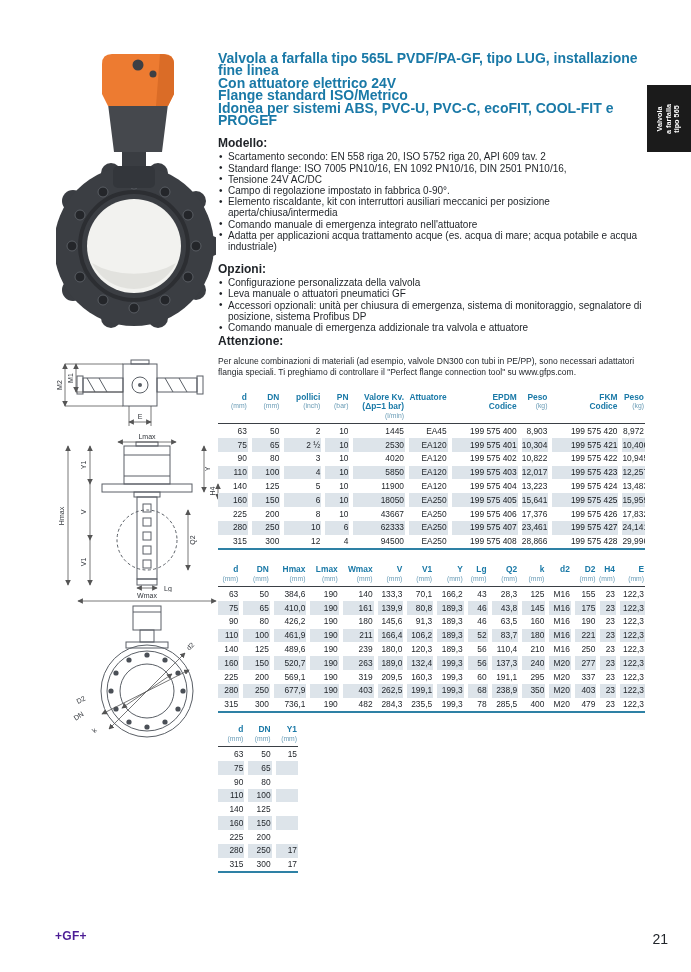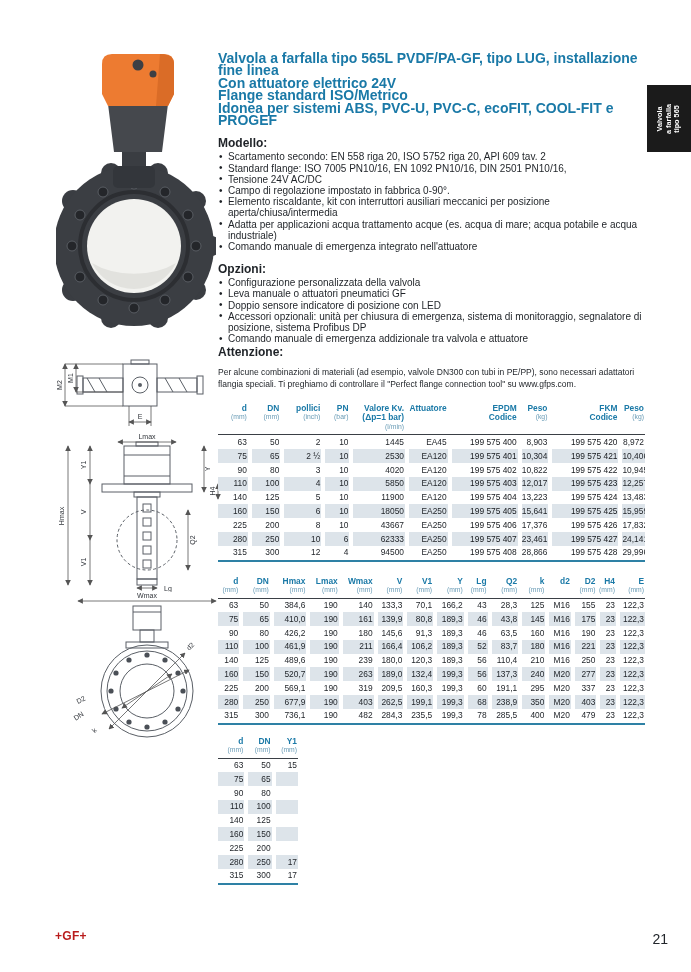--- a/index.html
+++ b/index.html
@@ -45,21 +45,21 @@
   .lbl{font-size:7px;fill:#30343a}
 
   
   #edge-tab{position:absolute;right:0;top:85px;width:44px;height:67px;background:#1b1b1b}
   #edge-tab .rot{position:absolute;left:50%;top:50%;width:67px;
                  transform:translate(-50%,-50%) rotate(-90deg);text-align:center}
   #edge-tab .rot div{color:#fff;font-weight:bold;font-size:7.3px;line-height:8.6px;white-space:nowrap}
 
   
   #logo{position:absolute;left:55px;top:929px;font-size:12px;font-weight:bold;
-        color:#b91c1c;letter-spacing:0.3px}
+        color:#4c1d95;letter-spacing:0.3px}
   #pageno{position:absolute;right:23px;top:931px;font-size:14px;color:#22262b}
 </style>
 </head>
 <body>
 
 <div class="abs" style="left:56px;top:48px;width:160px;height:292px">
   <svg width="160" height="292" viewBox="0 0 160 292">
 
     <g fill="#3a3d42">
       <circle cx="102" cy="125" r="10"></circle>
@@ -240,29 +240,28 @@
       <div>Idonea per sistemi ABS, PVC-U, PVC-C, ecoFIT, COOL-FIT e PROGEF</div>
     </div>
 
   <div class="shead">Modello:</div>
   <ul class="blist">
       <li>Scartamento secondo: EN 558 riga 20, ISO 5752 riga 20, API 609 tav. 2</li>
       <li>Standard flange: ISO 7005 PN10/16, EN 1092 PN10/16, DIN 2501 PN10/16,</li>
       <li>Tensione 24V AC/DC</li>
       <li>Campo di regolazione impostato in fabbrica 0-90°.</li>
       <li>Elemento riscaldante, kit con interruttori ausiliari meccanici per posizione aperta/chiusa/intermedia</li>
+      <li>Comando manuale di emergenza integrato nell'attuatore</li>
       <li>Adatta per applicazioni acqua trattamento acque (es. acqua di mare; acqua potabile e acqua industriale)</li>
-      <li>Comando manuale di emergenza integrato nell'attuatore</li>
     </ul>
 
   <div class="shead">Opzioni:</div>
   <ul class="blist">
       <li>Configurazione personalizzata della valvola</li>
       <li>Leva manuale o attuatori pneumatici GF</li>
-      <li>Doppio sensore indicatore di posizione con LED</li>
       <li>Accessori opzionali: unità per chiusura di emergenza, sistema di monitoraggio, segnalatore di posizione, sistema Profibus DP</li>
       <li>Comando manuale di emergenza addizionale tra valvola e attuatore</li>
     </ul>
 
   <div class="shead" style="margin-top:3px">Attenzione:</div>
   <div class="para">Per alcune combinazioni di materiali (ad esempio, valvole DN300 con tubi in PE/PP), sono necessari adattatori flangia speciali. Ti preghiamo di controllare il "Perfect flange connection tool" su www.gfps.com.</div>
 
   <div class="twrap">
     <table class="dt">
       <colgroup>

